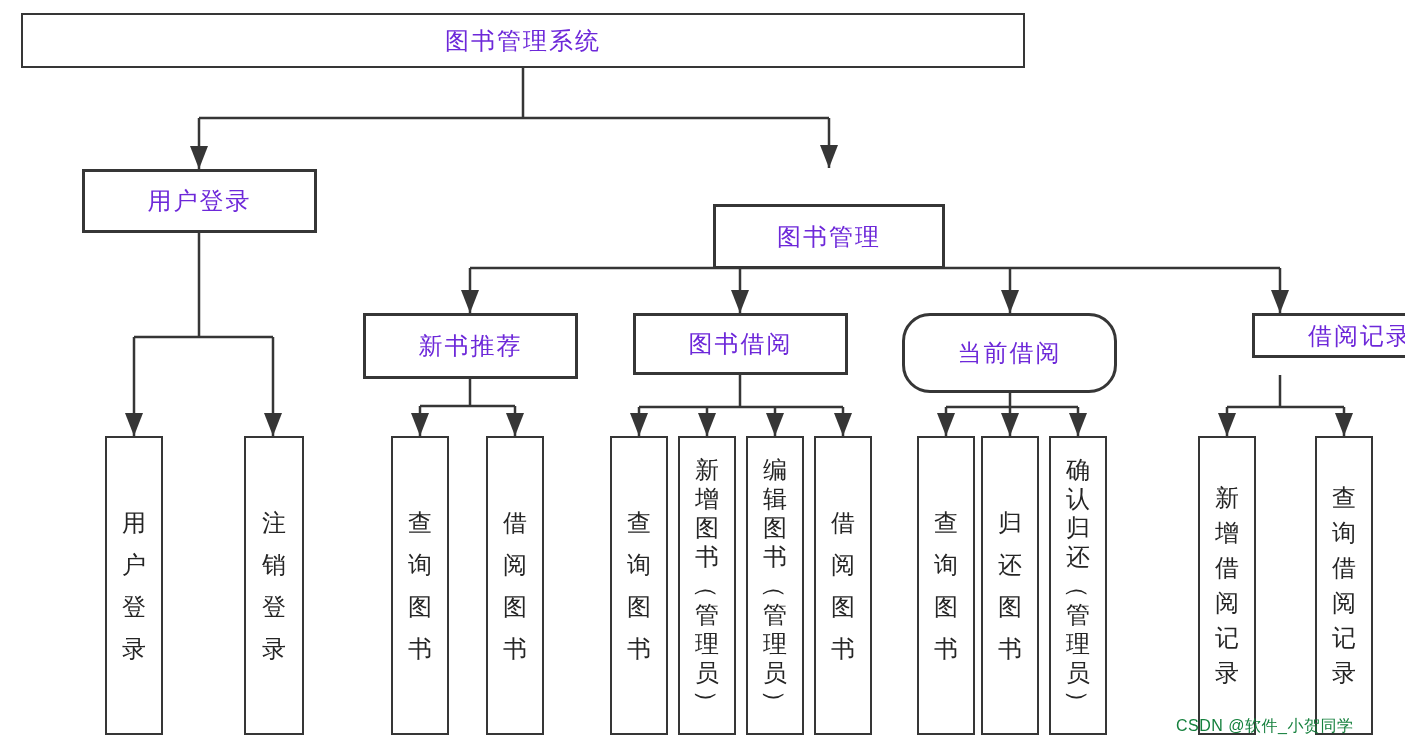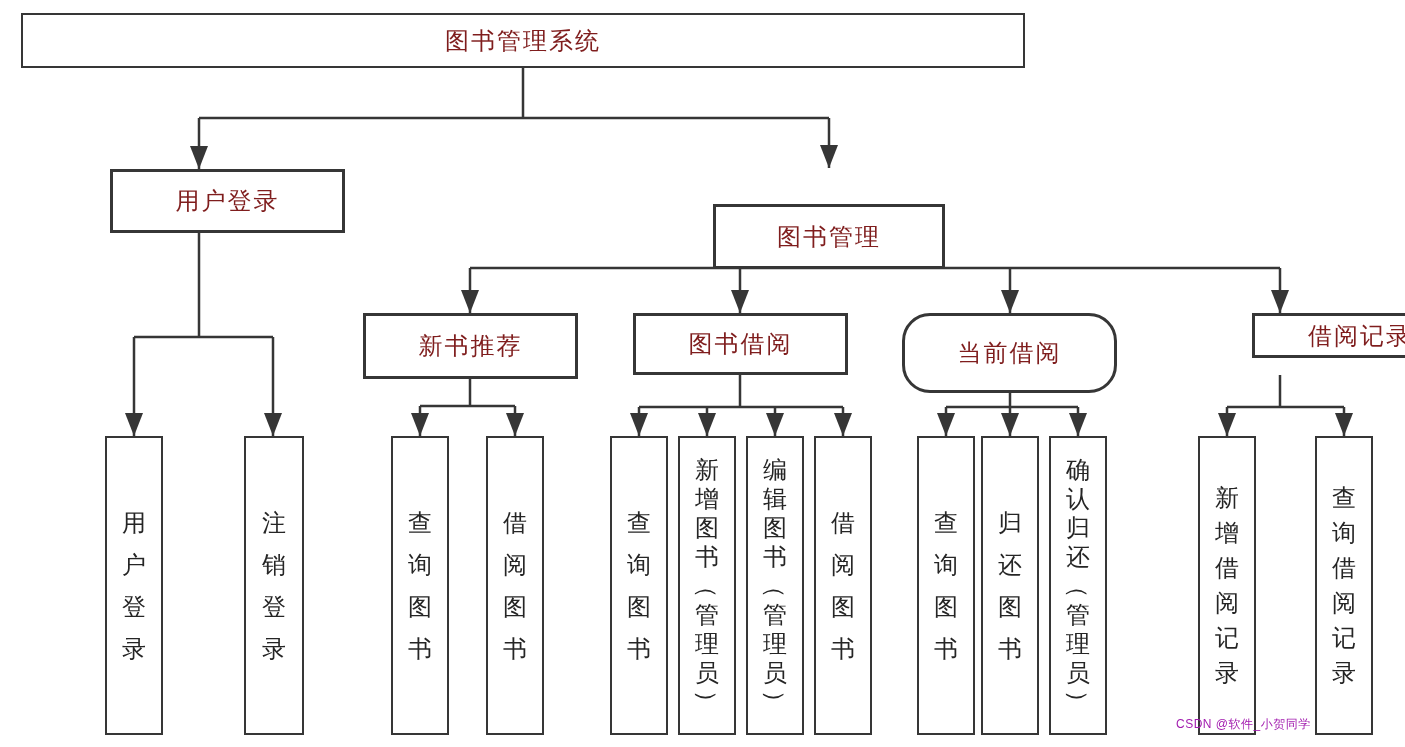--- a/index.html
+++ b/index.html
@@ -18,29 +18,29 @@
     height: 747px;
   }
   .node {
     position: absolute;
     box-sizing: border-box;
     background: #ffffff;
     border: 3px solid #363636;
     display: flex;
     align-items: center;
     justify-content: center;
-    color: #7f1d1d;
+    color: #6d28d9;
     font-size: 24px;
     letter-spacing: 2px;
     z-index: 2;
   }
   
   #root      { left: 21px;  top: 13px;  width: 1004px; height: 55px; border-width: 2.5px; }
   
-  #n-login   { left: 82px;  top: 169px; width: 235px; height: 64px; margin-left: 28px; }
+  #n-login   { left: 82px;  top: 169px; width: 235px; height: 64px; }
   #n-bookmg  { left: 713px; top: 168px; width: 232px; height: 65px; margin-top: 36px; }
   
   #n-newbook { left: 363px;  top: 313px; width: 215px; height: 66px; }
   #n-borrow  { left: 633px;  top: 313px; width: 215px; height: 62px; text-align: right; }
   #n-current { left: 902px;  top: 313px; width: 215px; height: 80px; border-radius: 28px; }
   #n-records { left: 1240px; top: 313px; width: 216px; height: 45px; margin-left: 12px; }
   
   .vbox {
     position: absolute;
     box-sizing: border-box;
@@ -76,22 +76,22 @@
     height: 24px;
     line-height: 24px;
     text-align: center;
   }
   .vchar.rot { transform: rotate(90deg); }
   #watermark {
     position: absolute;
     left: 1176px;
     top: 716px;
     width: 224px;
-    font-size: 12px;
-    color: #a21caf;
+    font-size: 16px;
+    color: #15803d;
     letter-spacing: 0.5px;
     white-space: nowrap;
     z-index: 5;
   }
 </style>
 </head>
 <body>
 
 <div id="canvas">
 

